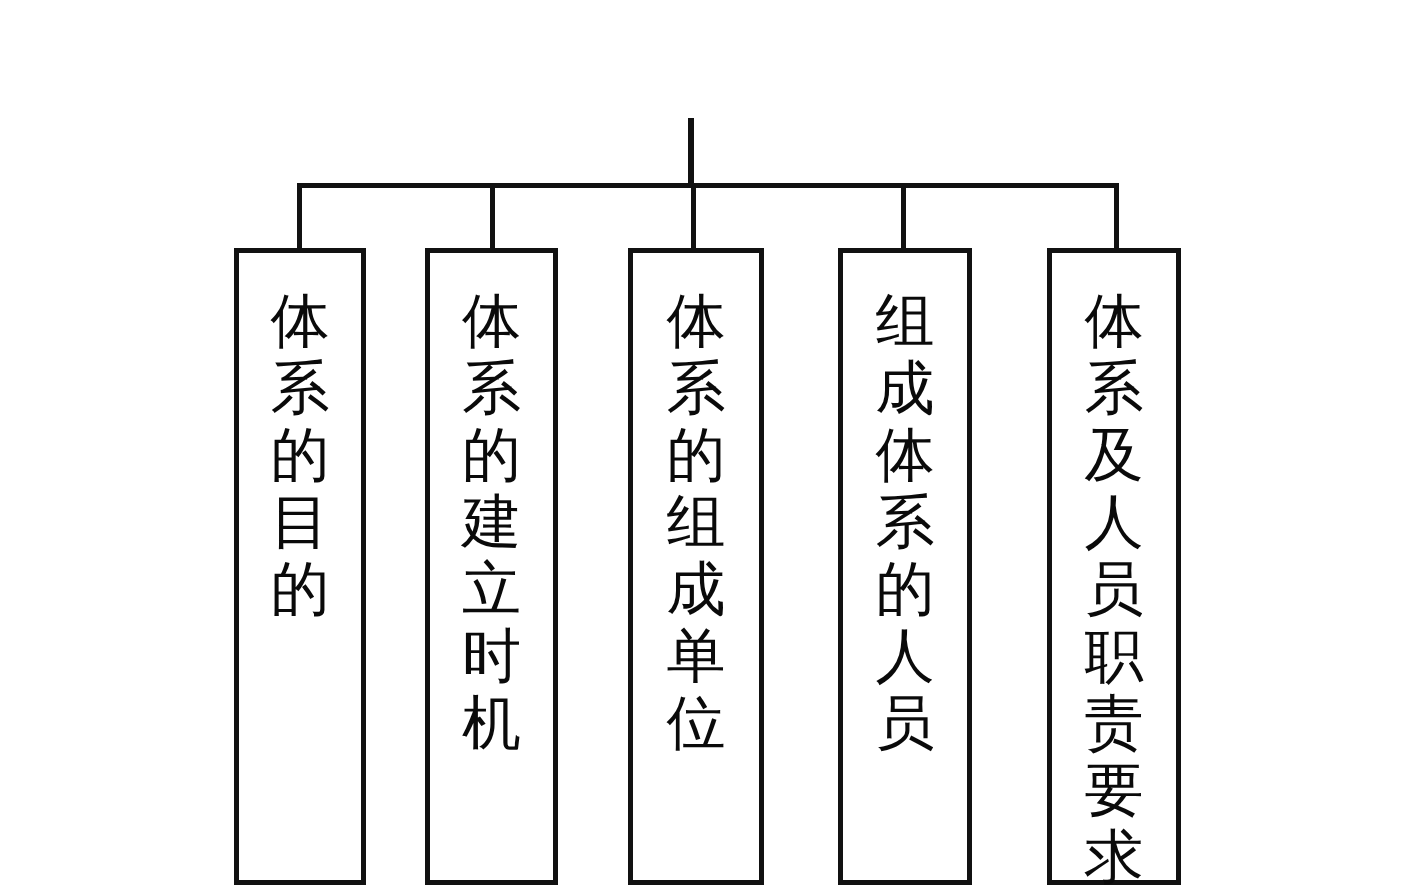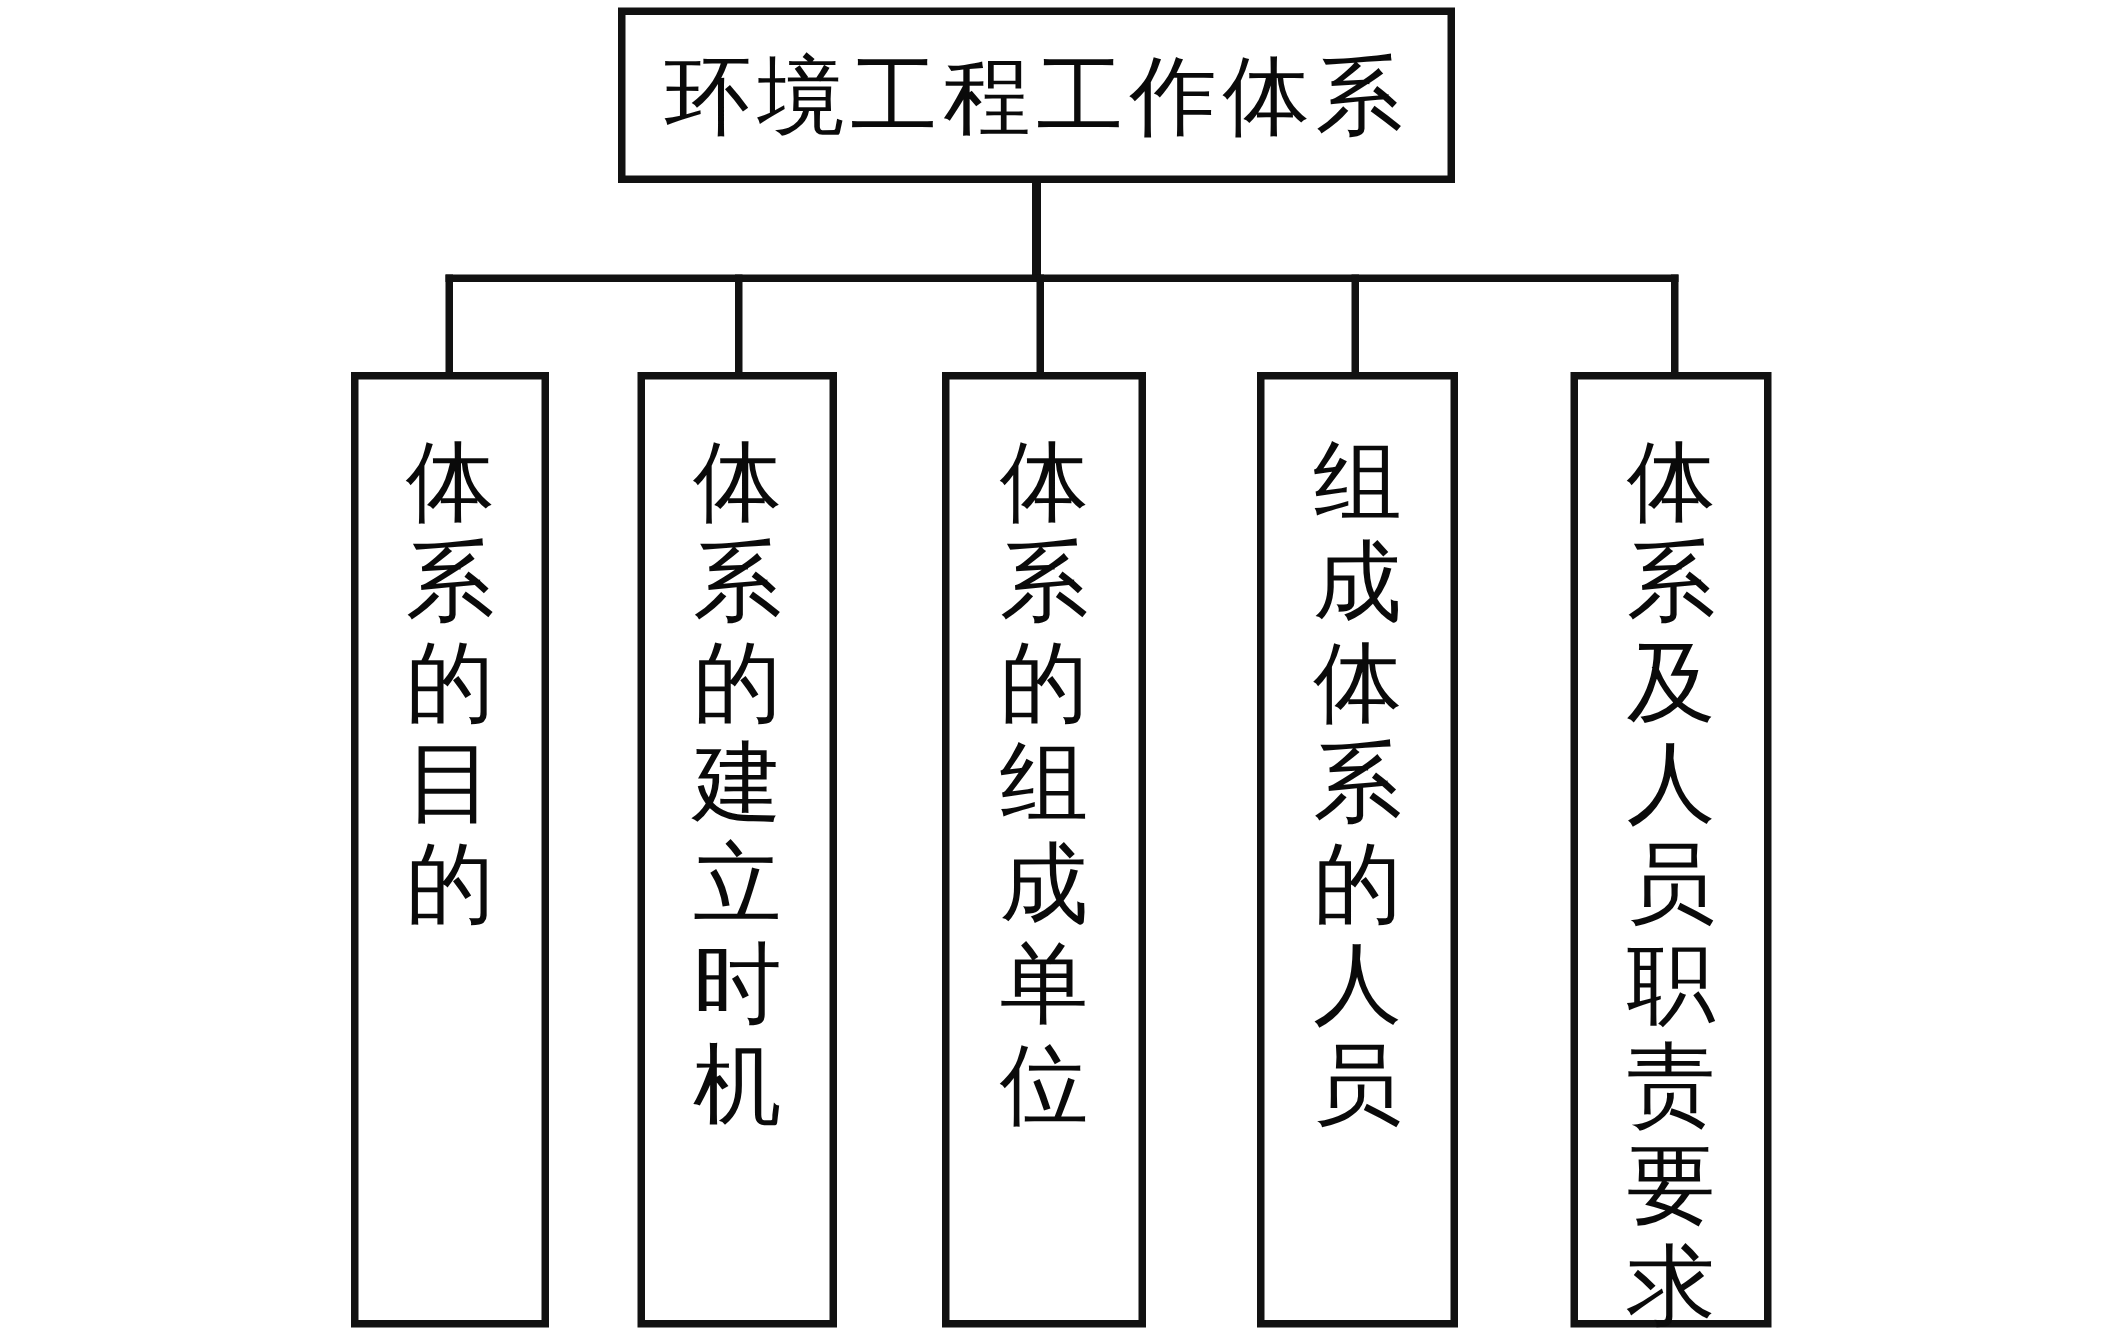--- a/index.html
+++ b/index.html
@@ -93,23 +93,20 @@
     color: #0a0a0a;
     display: block;
     text-align: center;
   }
 </style>
 </head>
 <body>
 
 <div id="diagram">
 
-  <div class="root-box">
-    <div class="root-label">环境工程工作体系</div>
-  </div>
 
   <div class="conn conn-v-root"></div>
   <div class="conn conn-bus"></div>
 
   <div class="conn conn-drop" style="left:297px;"></div>
   <div class="conn conn-drop" style="left:490px;"></div>
   <div class="conn conn-drop" style="left:691px;"></div>
   <div class="conn conn-drop" style="left:901px;"></div>
   <div class="conn conn-drop" style="left:1114px;"></div>
 

